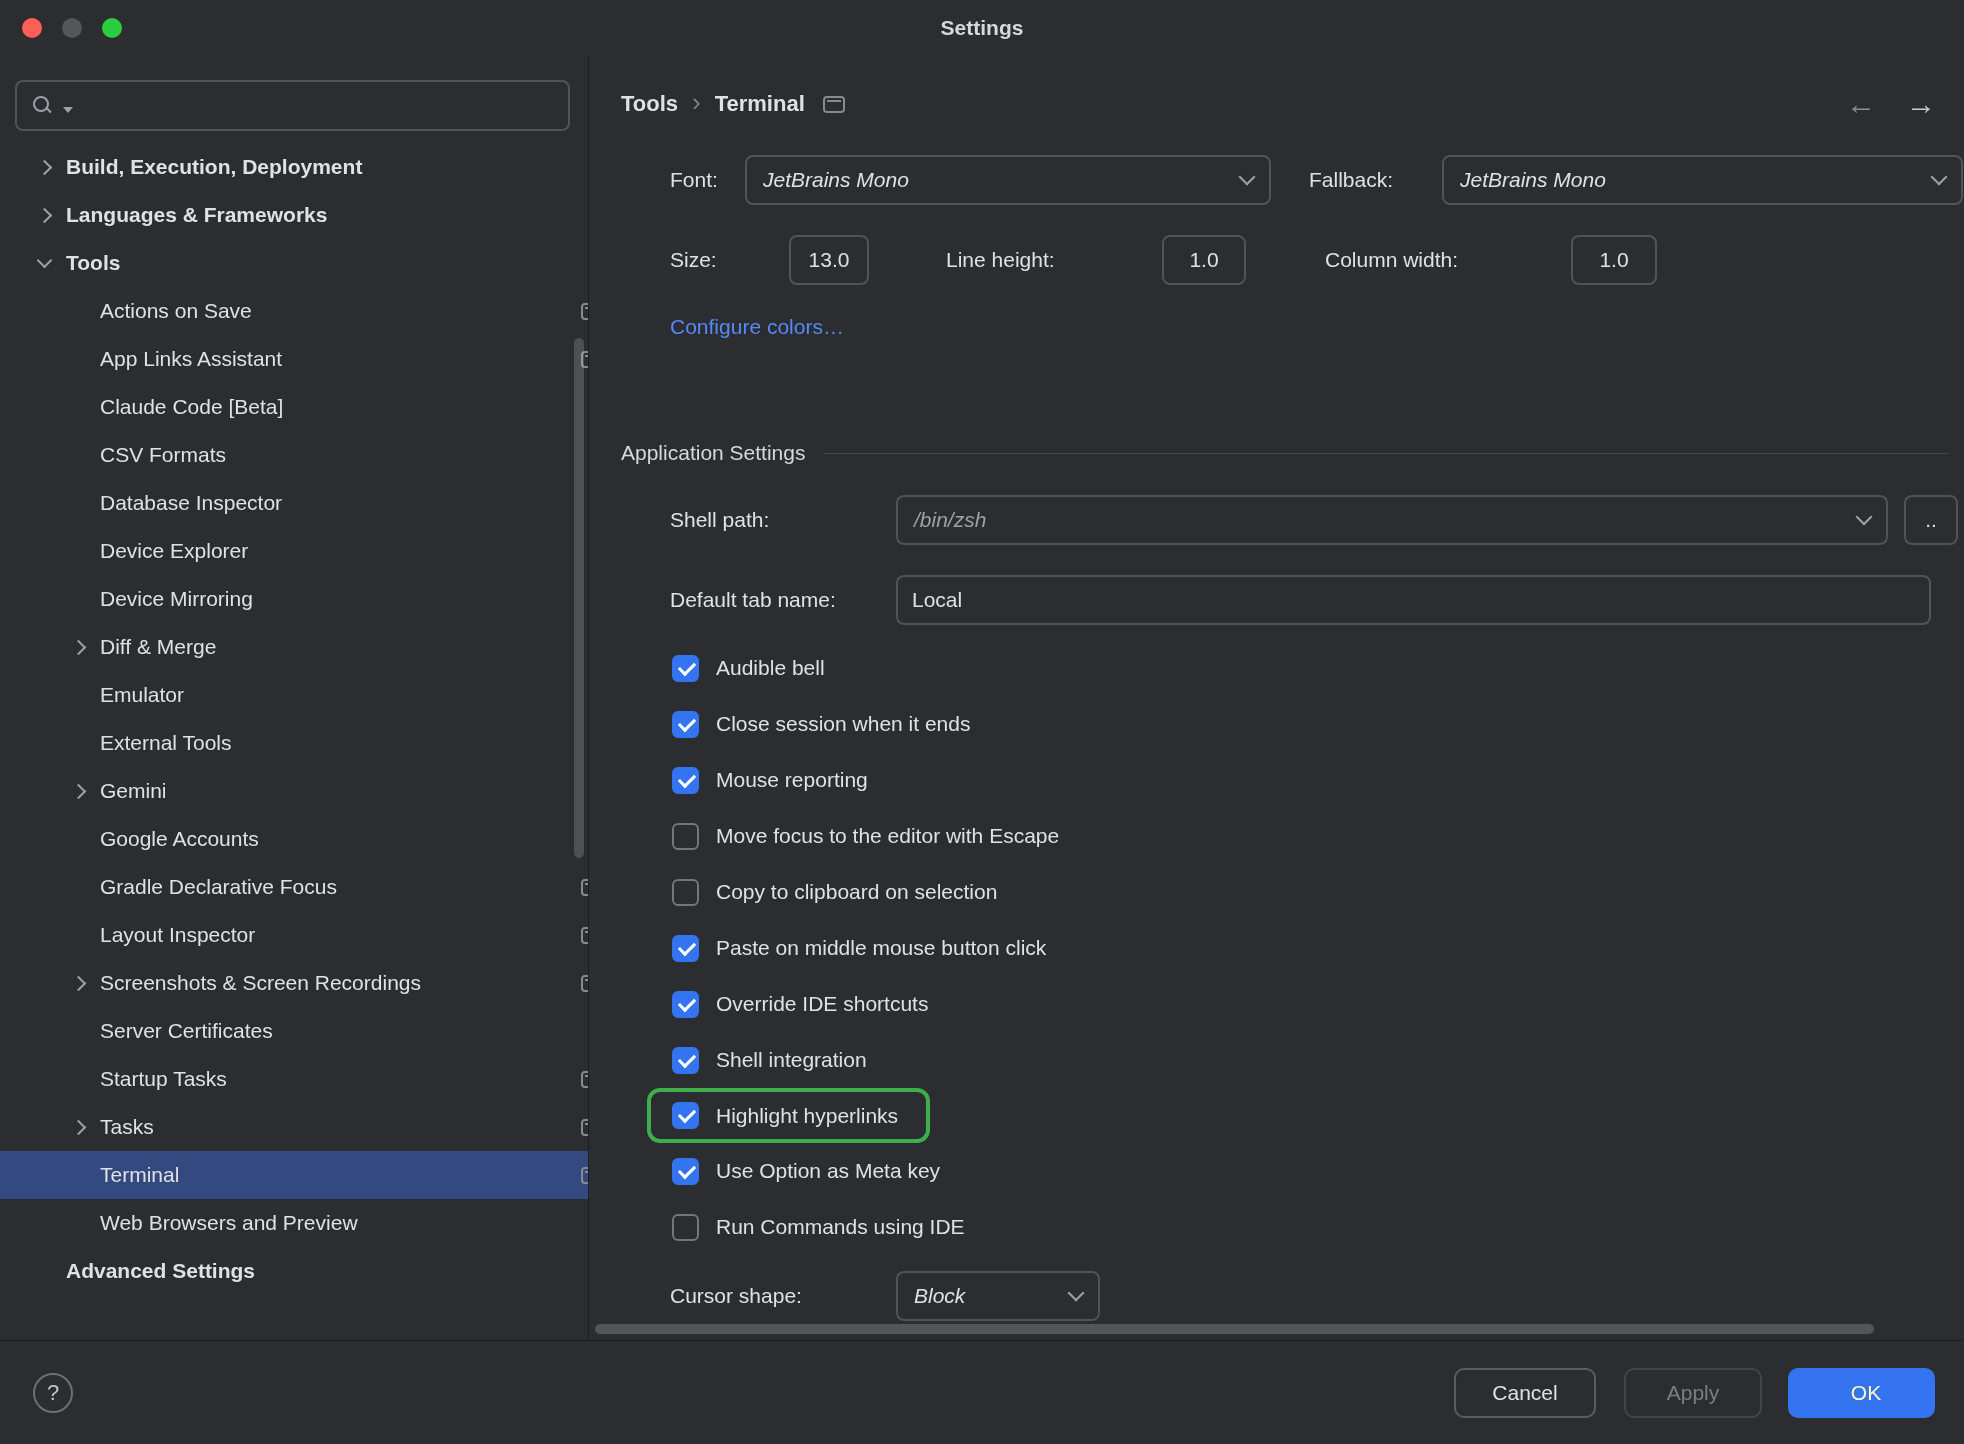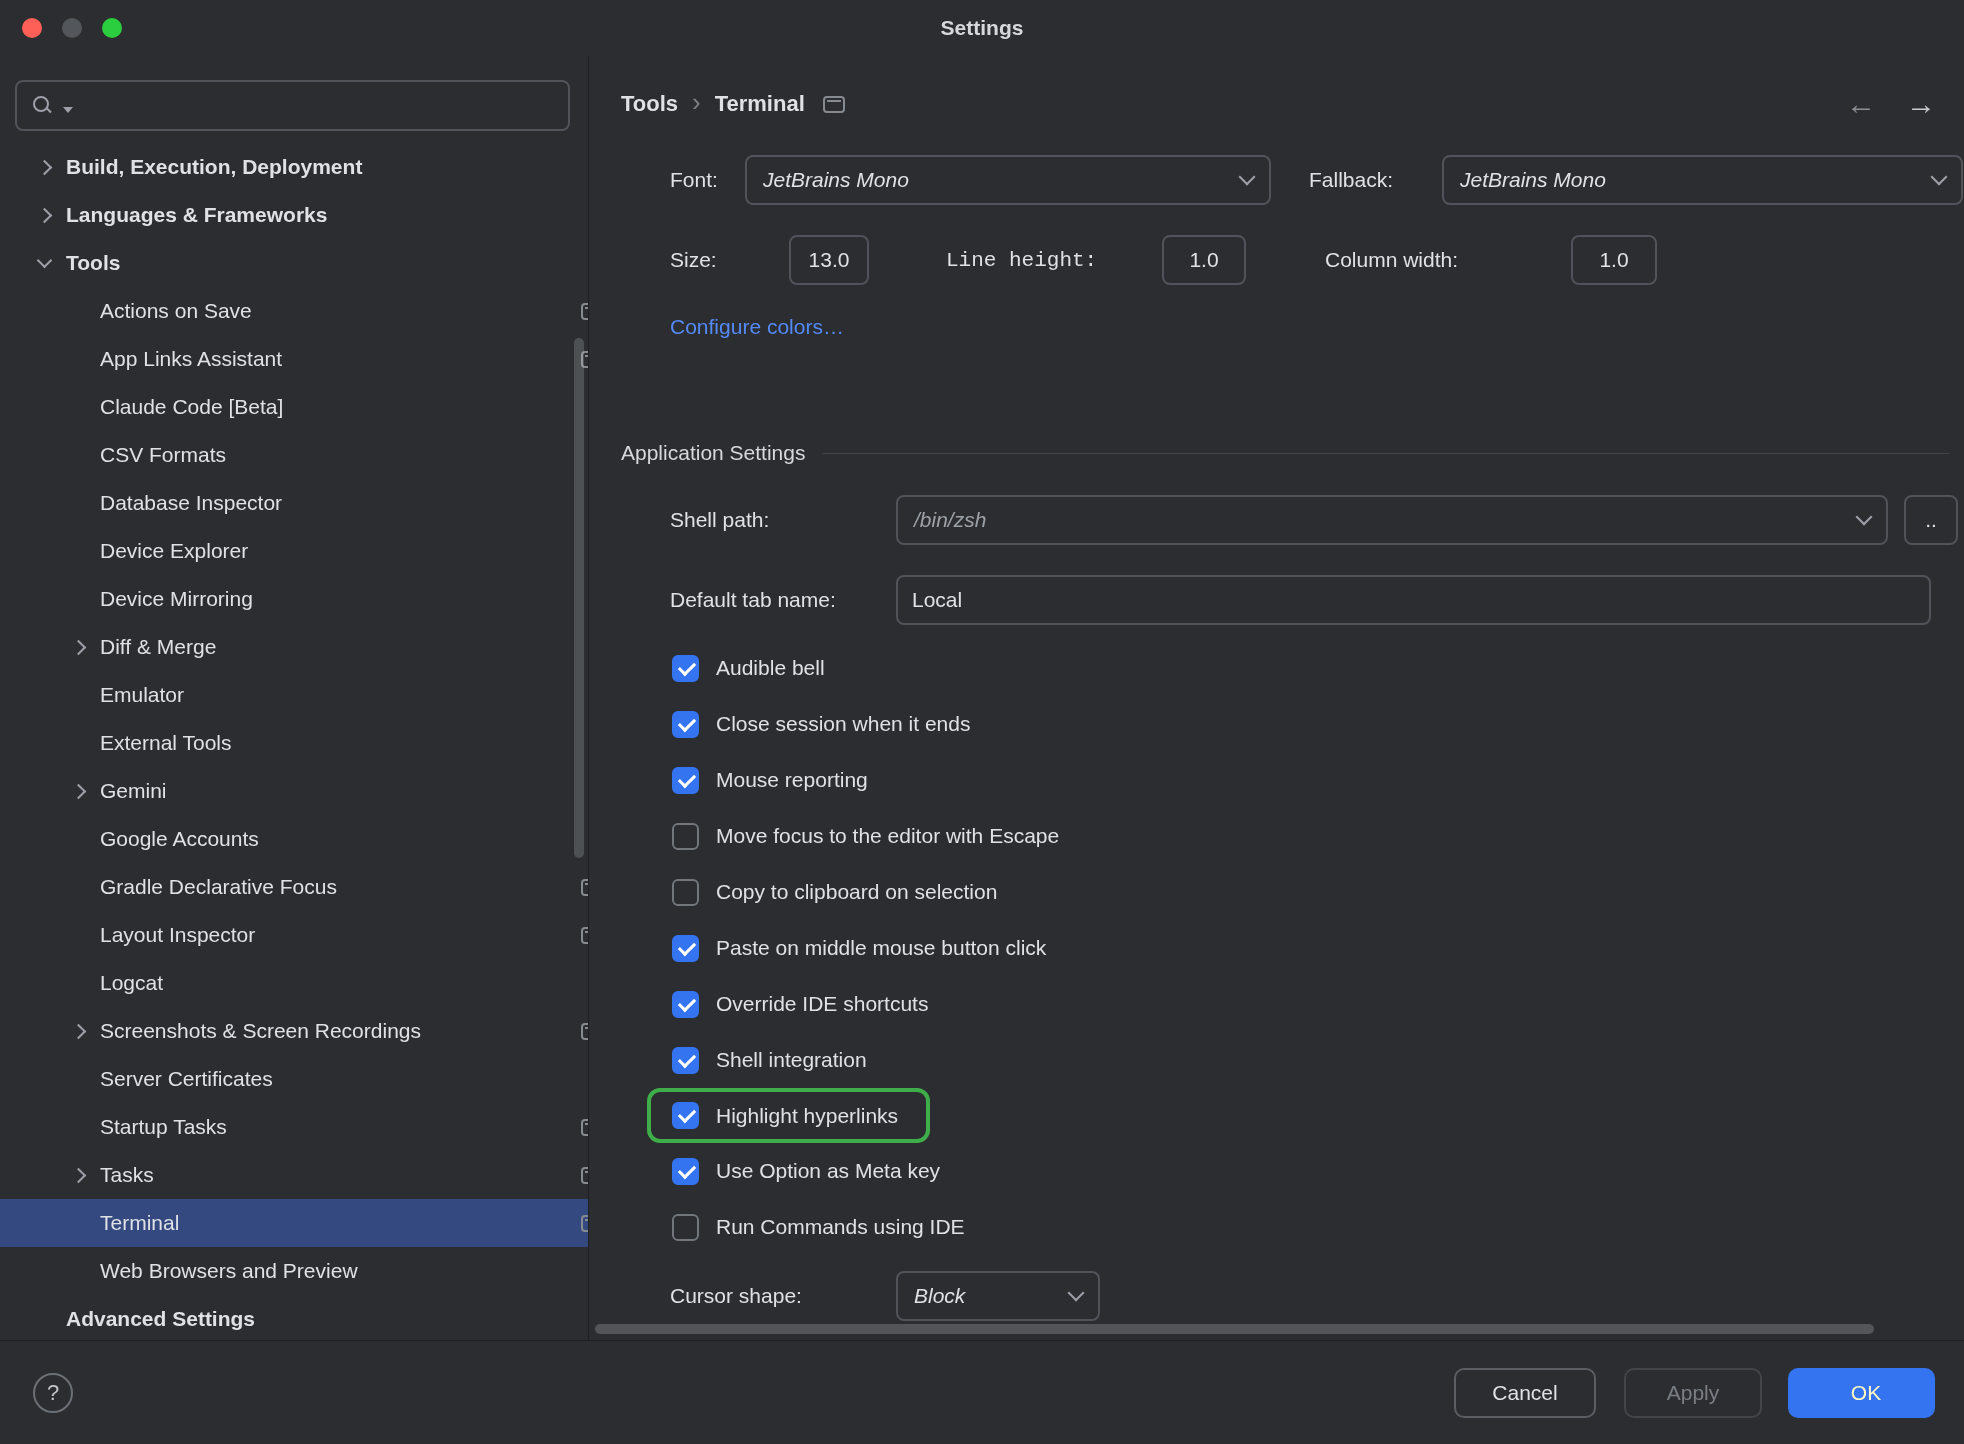--- a/index.html
+++ b/index.html
@@ -44,21 +44,21 @@
   .breadcrumb{height:44px;display:flex;align-items:center;padding-left:32px;gap:14px;font-size:22px;font-weight:700;position:relative;}
   .bc-sep{color:#7d8187;font-size:26px;font-weight:400;margin-top:-4px;}
   .breadcrumb .win-icon{margin-left:4px;}
   .nav-arrows{position:absolute;right:28px;top:0;height:44px;display:flex;align-items:center;gap:30px;font-size:30px;}
   .arrow-back{color:#8a8e95;}
   .arrow-fwd{color:#c6c9ce;}
   .frow{display:flex;align-items:center;height:50px;padding-left:81px;}
   .row-font{margin-top:29px;}
   .row-size{margin-top:30px;gap:44px;}
   .flabel{font-size:21px;white-space:nowrap;}
-  .w75{width:75px;}.w118{width:118px;}.w157{width:157px;font-family:Liberation Mono, monospace;}.w187{width:187px;}.w226{width:226px;}
+  .w75{width:75px;}.w118{width:118px;}.w157{width:157px;}.w187{width:187px;}.w226{width:226px;}
   .sel{box-sizing:border-box;height:50px;border:2px solid #50535a;border-radius:8px;background:#2b2d30;
     display:flex;align-items:center;justify-content:space-between;padding:0 16px;font-size:21px;color:#dfe1e5;font-style:italic;}
   .caret{width:10px;height:10px;border-right:2.5px solid #9da0a8;border-bottom:2.5px solid #9da0a8;
     transform:rotate(45deg);margin-top:-6px;flex:0 0 10px;}
   .input{box-sizing:border-box;height:50px;border:2px solid #50535a;border-radius:8px;background:#2b2d30;
     font-size:21px;color:#dfe1e5;display:flex;align-items:center;padding:0 14px;}
   .num{justify-content:center;padding:0;}
   .ml33{margin-left:33px;}.ml35{margin-left:35px;}.ml38{margin-left:38px;}.ml15{margin-left:15px;}
   .link-row{margin-top:29px;padding-left:81px;height:26px;display:flex;align-items:center;}
   .link{color:#548af7;font-size:21px;cursor:pointer;}
@@ -183,24 +183,20 @@
             <span class="chev none"></span>
             <span>Gradle Declarative Focus</span>
             <span class="win-icon"></span>
           </div>
         <div class="trow l1">
             <span class="chev none"></span>
             <span>Layout Inspector</span>
             <span class="win-icon"></span>
           </div>
         <div class="trow l1">
-            <span class="chev none"></span>
-            <span>Logcat</span>
-          </div>
-        <div class="trow l1">
             <span class="chev"></span>
             <span>Screenshots &amp; Screen Recordings</span>
             <span class="win-icon"></span>
           </div>
         <div class="trow l1">
             <span class="chev none"></span>
             <span>Server Certificates</span>
           </div>
         <div class="trow l1">
             <span class="chev none"></span>

